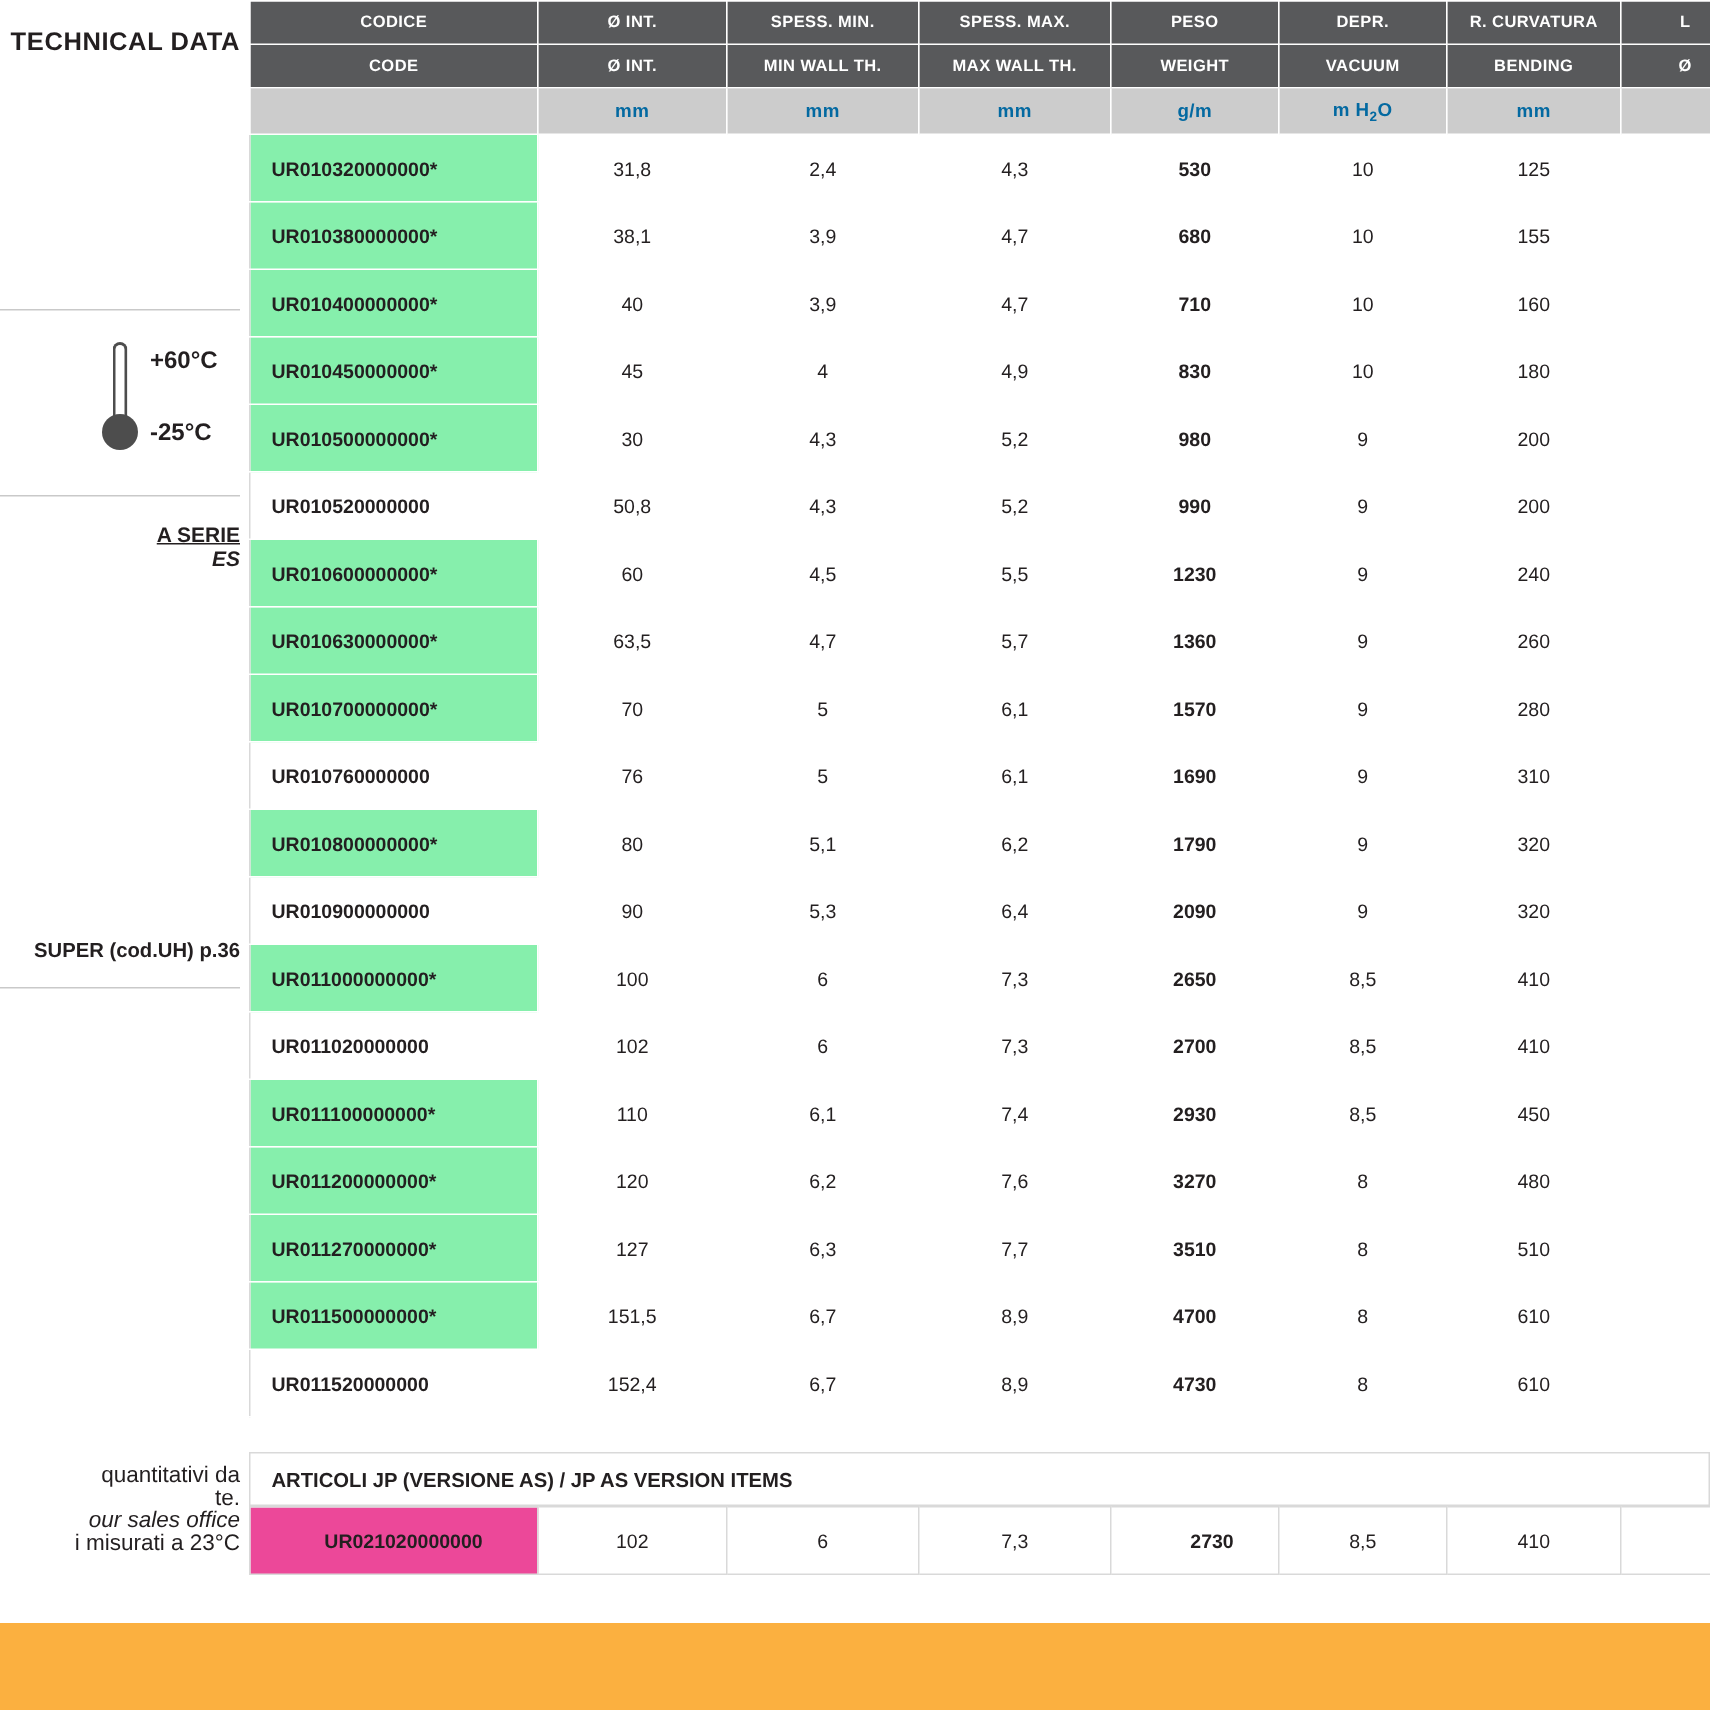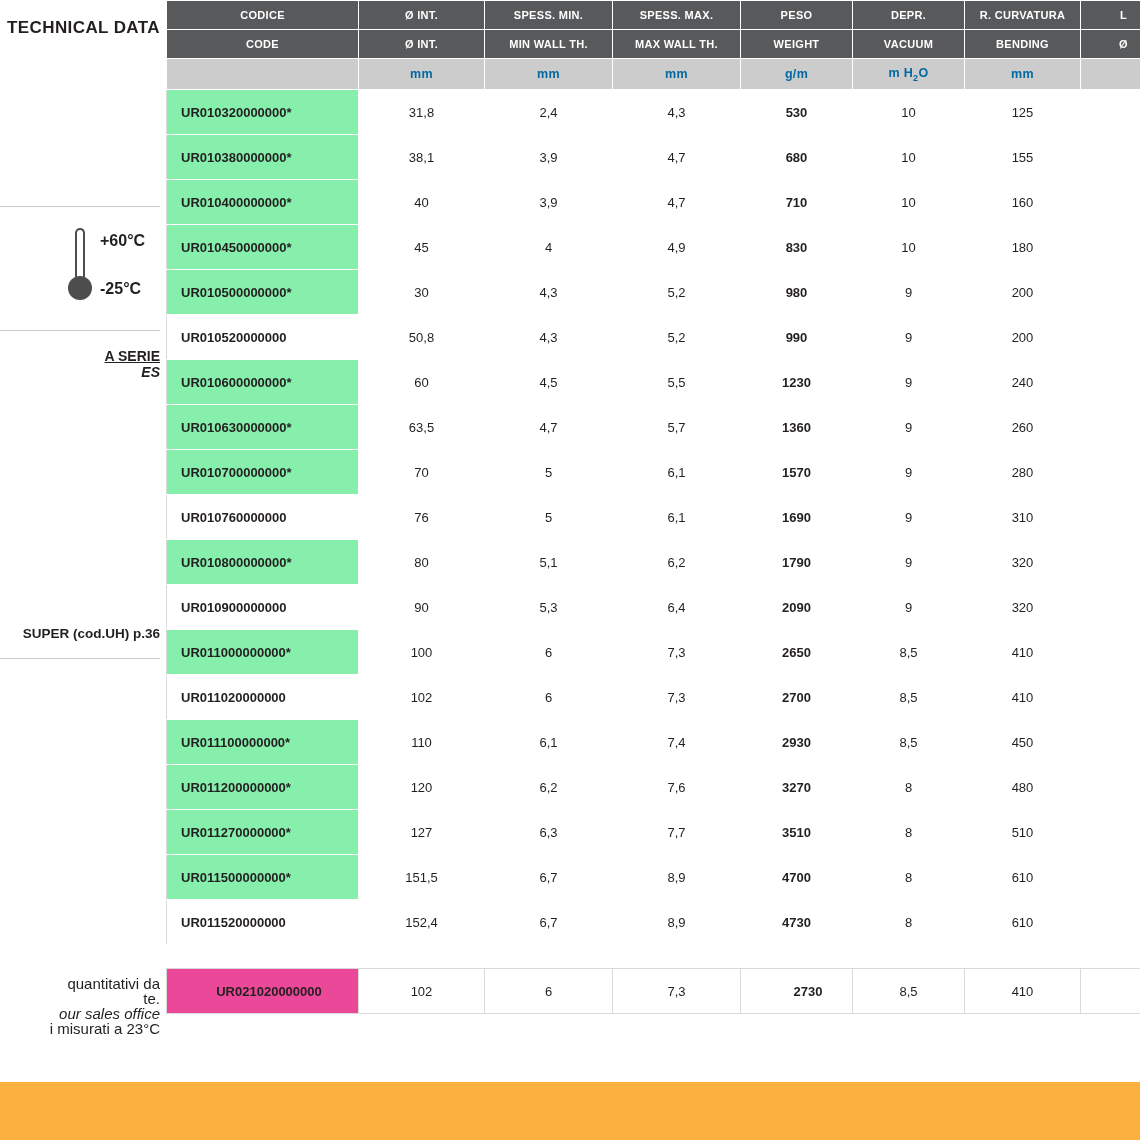--- a/index.html
+++ b/index.html
@@ -510,20 +510,21 @@
           <td>8,9</td>
           <td class="weight">4730</td>
           <td>8</td>
           <td>610</td>
           <td></td>
         </tr>
       </tbody>
   </table>
 
   <div id="jp-wrap">
+    <div class="jp-title">ARTICOLI JP (VERSIONE AS) / JP AS VERSION ITEMS</div>
     <table class="jp">
       <colgroup>
         <col style="width:192px">
         <col style="width:126px">
         <col style="width:128px">
         <col style="width:128px">
         <col style="width:112px">
         <col style="width:112px">
         <col style="width:116px">
         <col style="width:86px">

